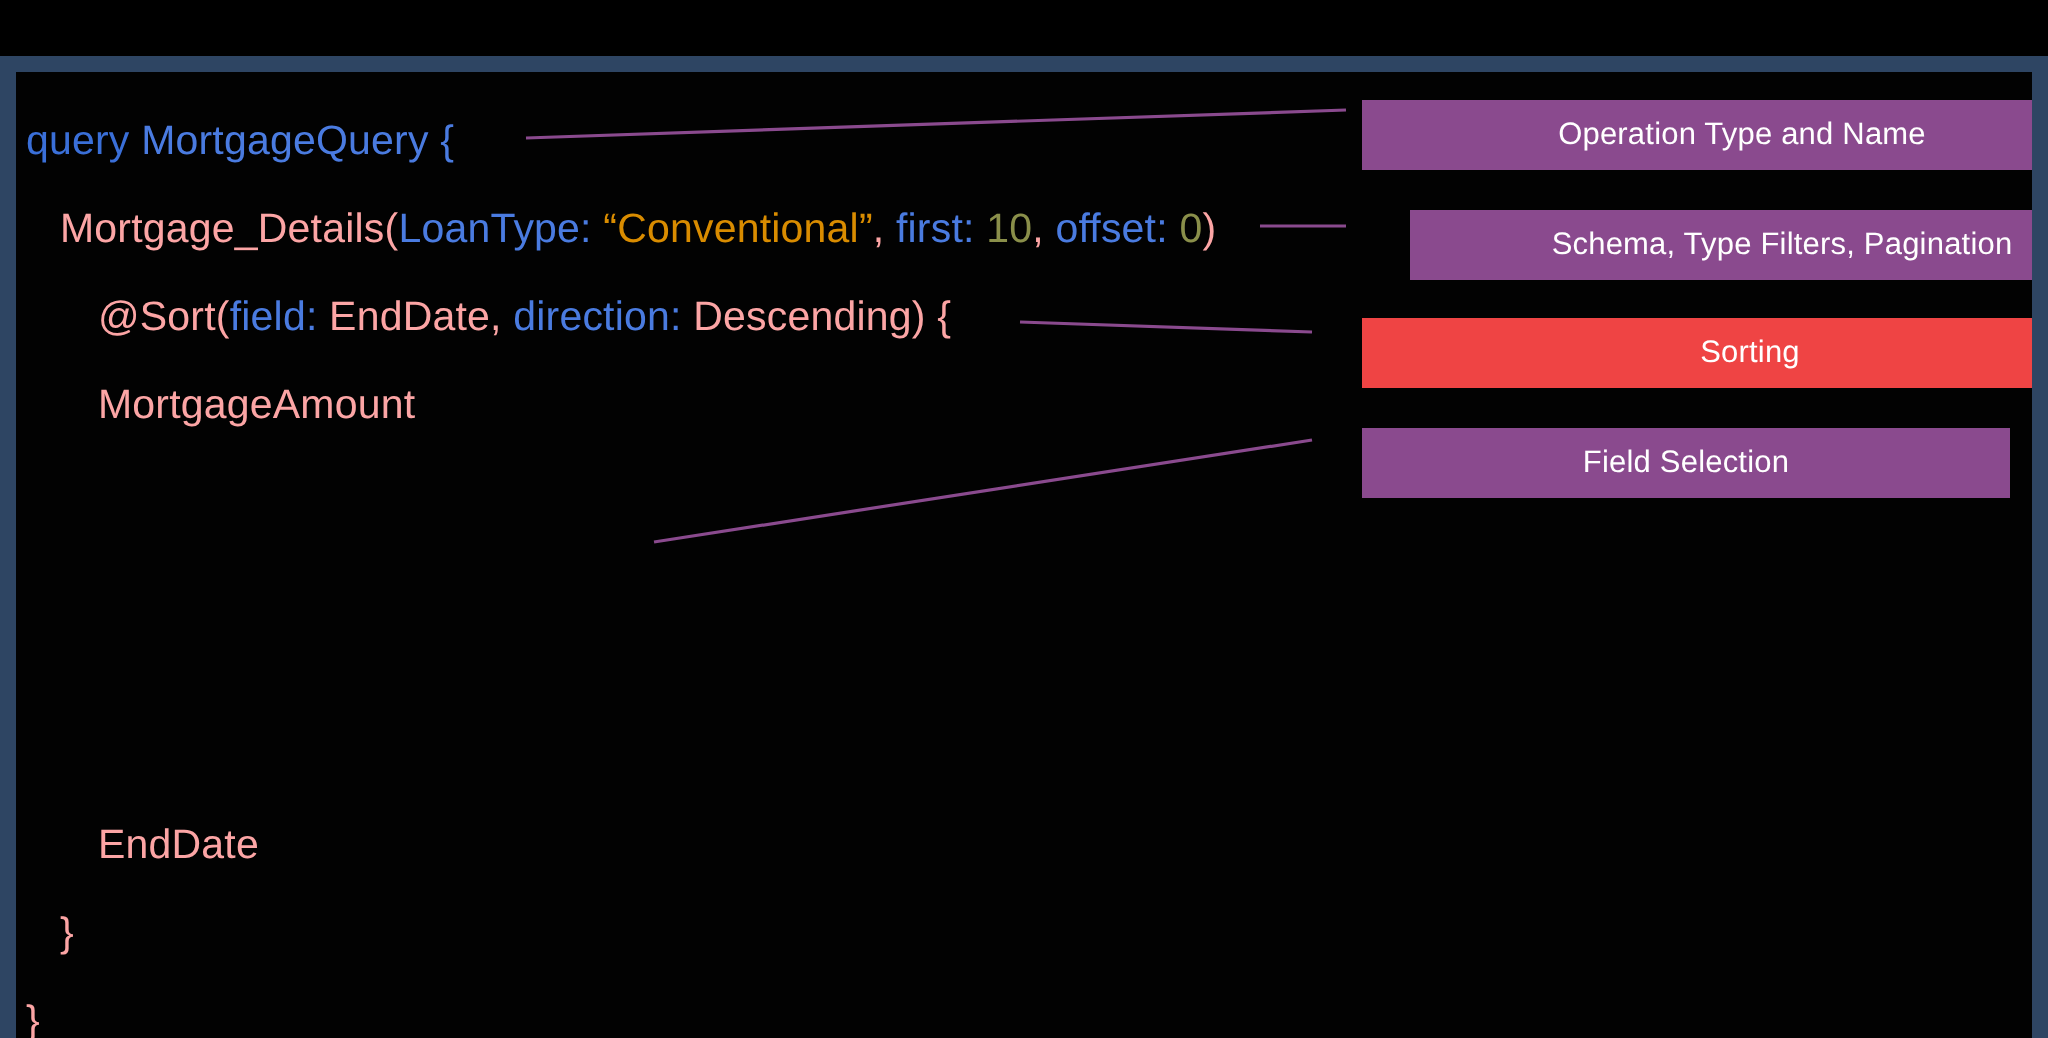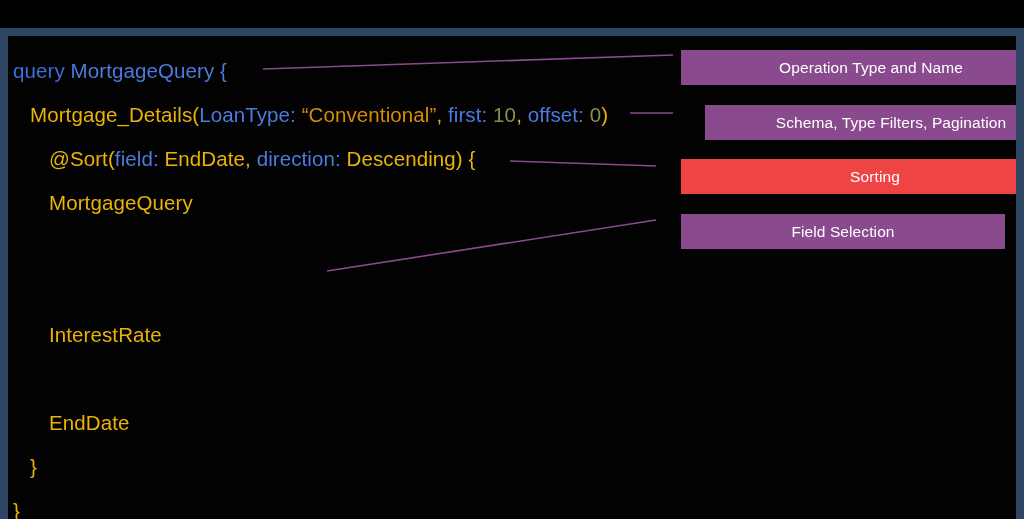--- a/index.html
+++ b/index.html
@@ -48,21 +48,21 @@
     line-height: 24px;
     color: #e2e2e2;
     letter-spacing: 0.1px;
   }
   .ind0 { left: 5px; }
   .ind1 { left: 22px; }
   .ind2 { left: 41px; }
 
   .tok-kw     { color: #3a6fd8; }
   .tok-name   { color: #4a7be0; }
-  .tok-plain  { color: #eab308; }
+  .tok-plain  { color: #fca5a5; }
   .tok-arg    { color: #4a7be0; }
   .tok-string { color: #d98c00; }
   .tok-num    { color: #8a8f4a; }
 
   
   .callout {
     position: absolute;
     background: #8a4a8e;
     color: #ffffff;
     font-size: 15.5px;
@@ -87,22 +87,21 @@
 </head>
 <body>
 
 <div class="screen">
   <div class="panel">
 
     <div class="code" id="code-block">
         <div class="code-line ind0" style="top: 23px;"><span class="tok-kw">query </span><span class="tok-name">MortgageQuery {</span></div>
         <div class="code-line ind1" style="top: 67px;"><span class="tok-plain">Mortgage_Details(</span><span class="tok-arg">LoanType:</span><span class="tok-plain"> </span><span class="tok-string">“Conventional”</span><span class="tok-plain">, </span><span class="tok-arg">first:</span><span class="tok-plain"> </span><span class="tok-num">10</span><span class="tok-plain">, </span><span class="tok-arg">offset:</span><span class="tok-plain"> </span><span class="tok-num">0</span><span class="tok-plain">)</span></div>
         <div class="code-line ind2" style="top: 111px;"><span class="tok-plain">@Sort(</span><span class="tok-arg">field:</span><span class="tok-plain"> EndDate, </span><span class="tok-arg">direction:</span><span class="tok-plain"> Descending) {</span></div>
-        <div class="code-line ind2" style="top: 155px;"><span class="tok-plain">MortgageQuery</span></div>
-        <div class="code-line ind2" style="top: 287px;"><span class="tok-plain">InterestRate</span></div>
+        <div class="code-line ind2" style="top: 155px;"><span class="tok-plain">MortgageAmount</span></div>
         <div class="code-line ind2" style="top: 375px;"><span class="tok-plain">EndDate</span></div>
         <div class="code-line ind1" style="top: 419px;"><span class="tok-plain">}</span></div>
         <div class="code-line ind0" style="top: 463px;"><span class="tok-plain">}</span></div>
       </div>
 
     <svg class="connectors" id="connector-layer" viewBox="0 0 1008 503" width="1008" height="503">
         <line x1="255" y1="33" x2="665" y2="19" stroke="#8a4a8e" stroke-width="1.6"></line>
         <line x1="622" y1="77" x2="665" y2="77" stroke="#8a4a8e" stroke-width="1.6"></line>
         <line x1="502" y1="125" x2="648" y2="130" stroke="#8a4a8e" stroke-width="1.6"></line>
         <line x1="319" y1="235" x2="648" y2="184" stroke="#8a4a8e" stroke-width="1.6"></line>

